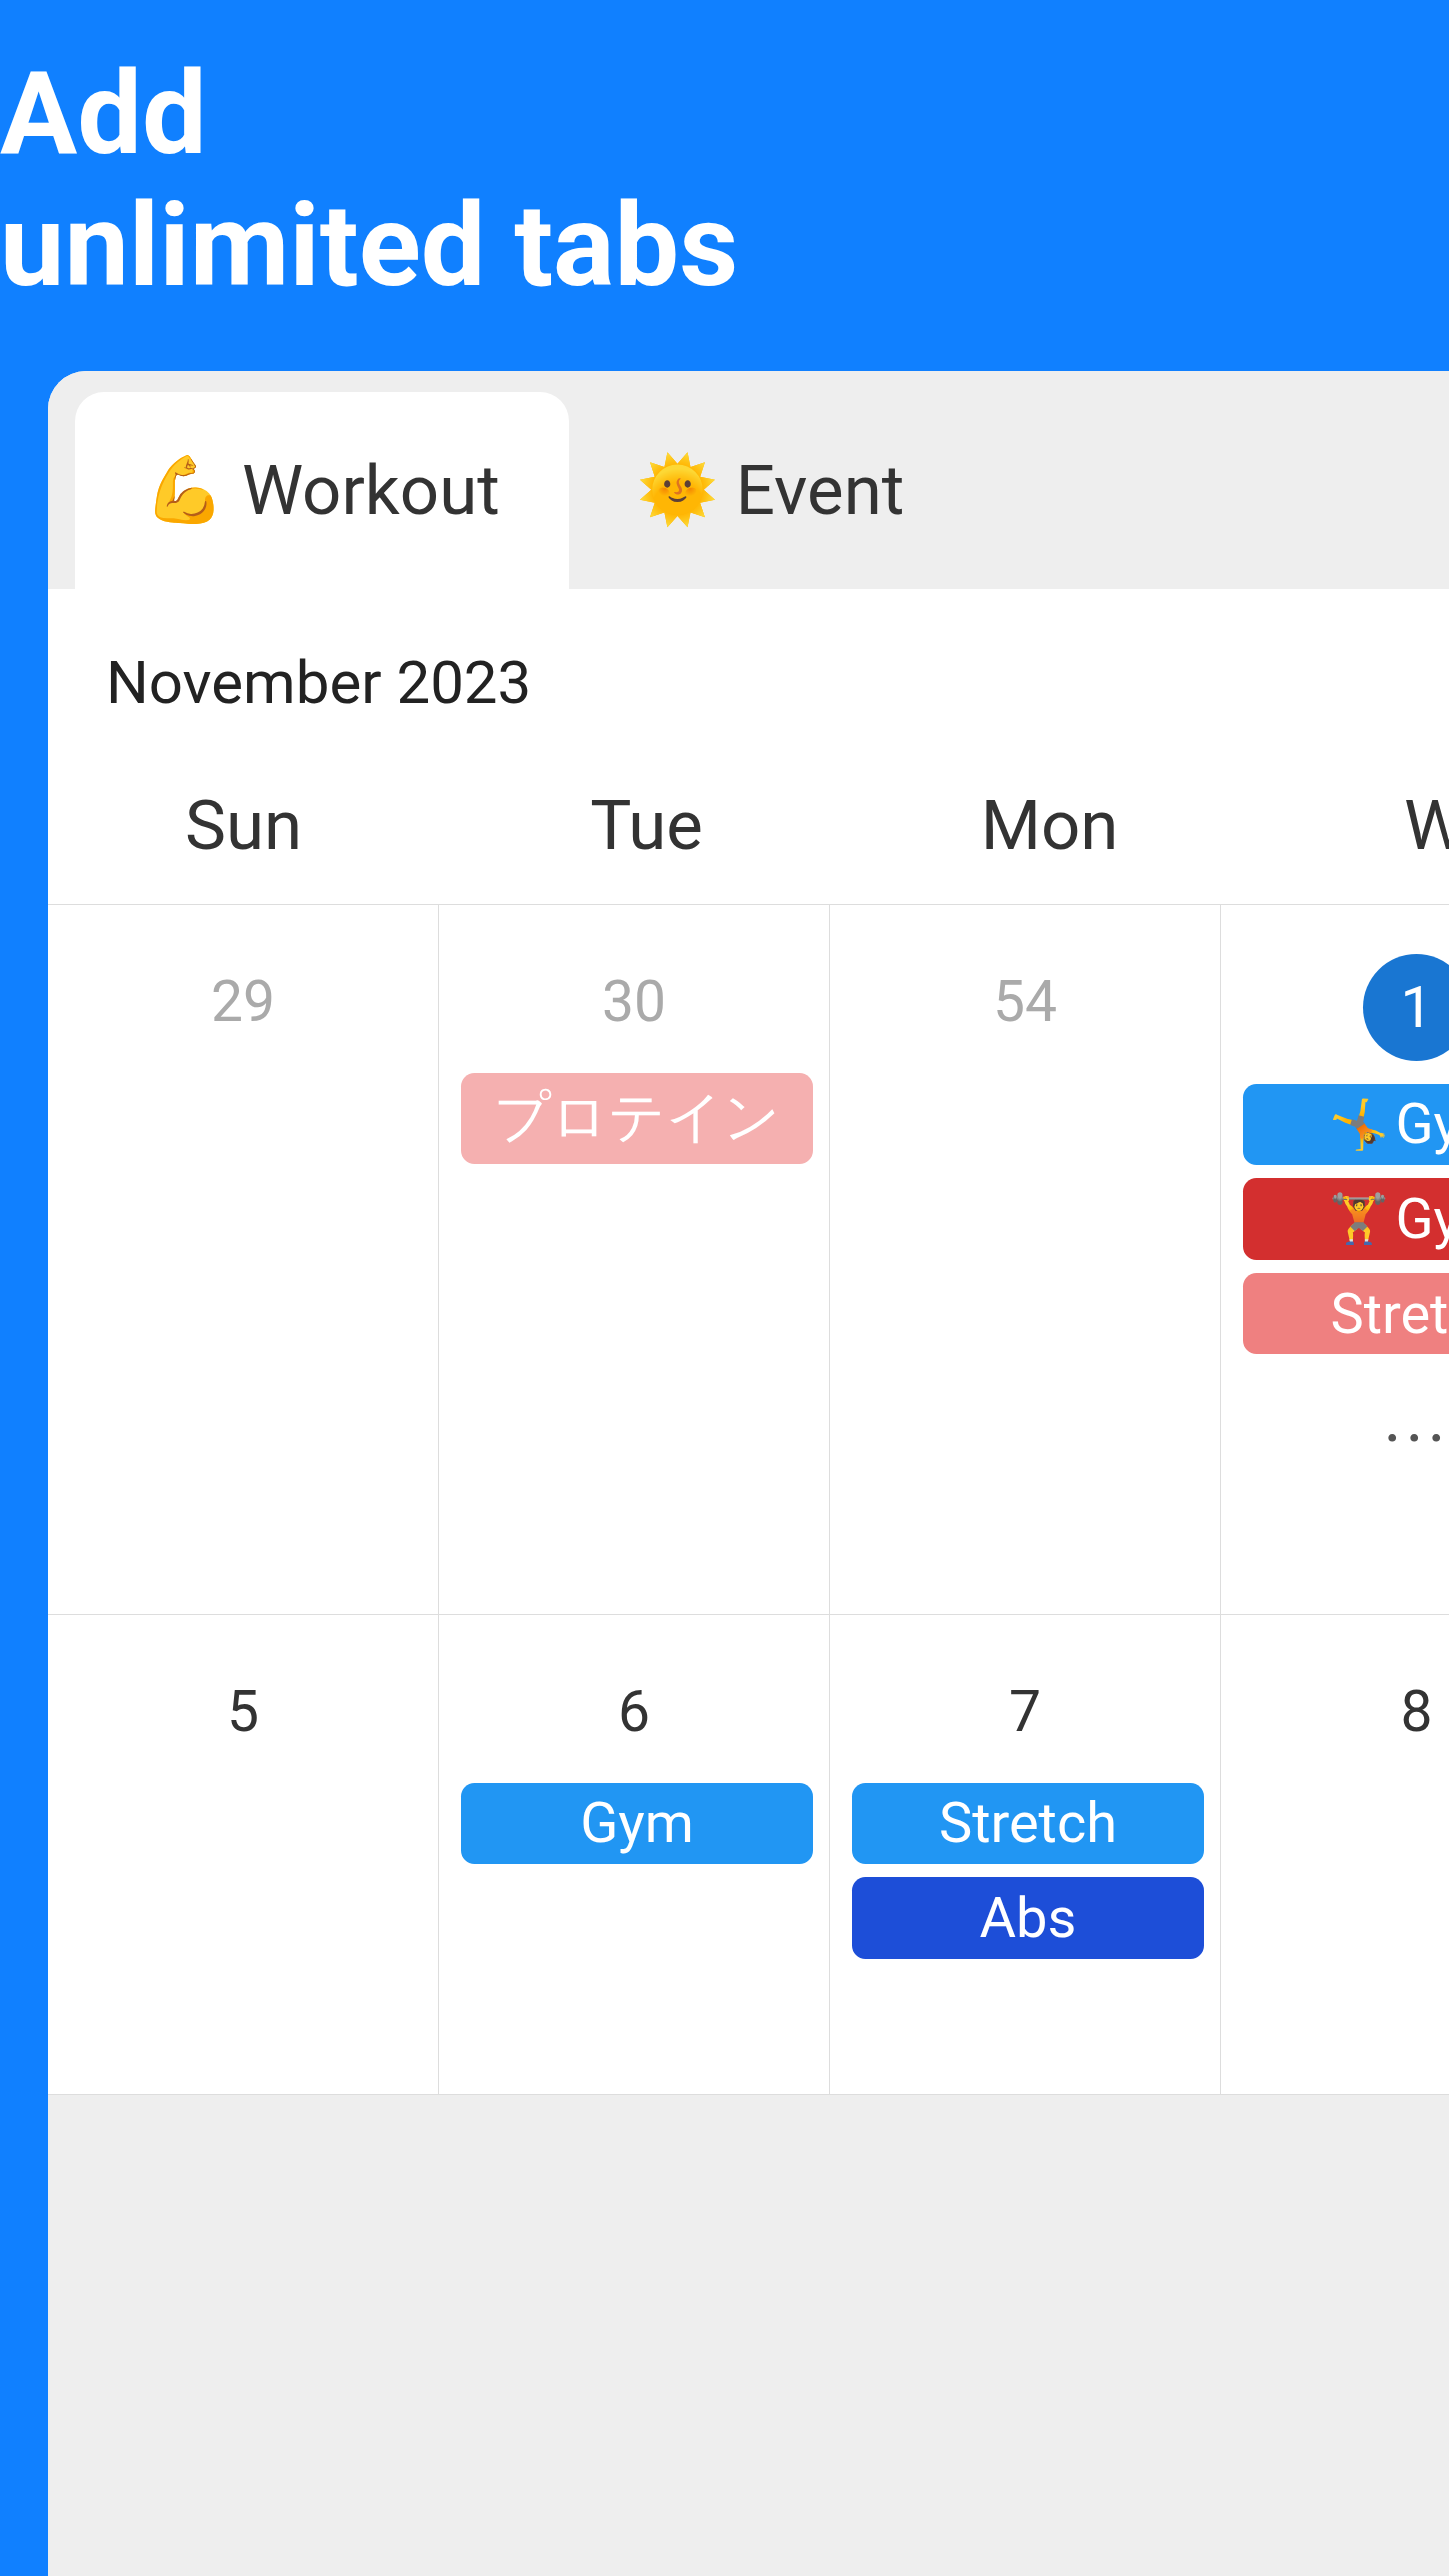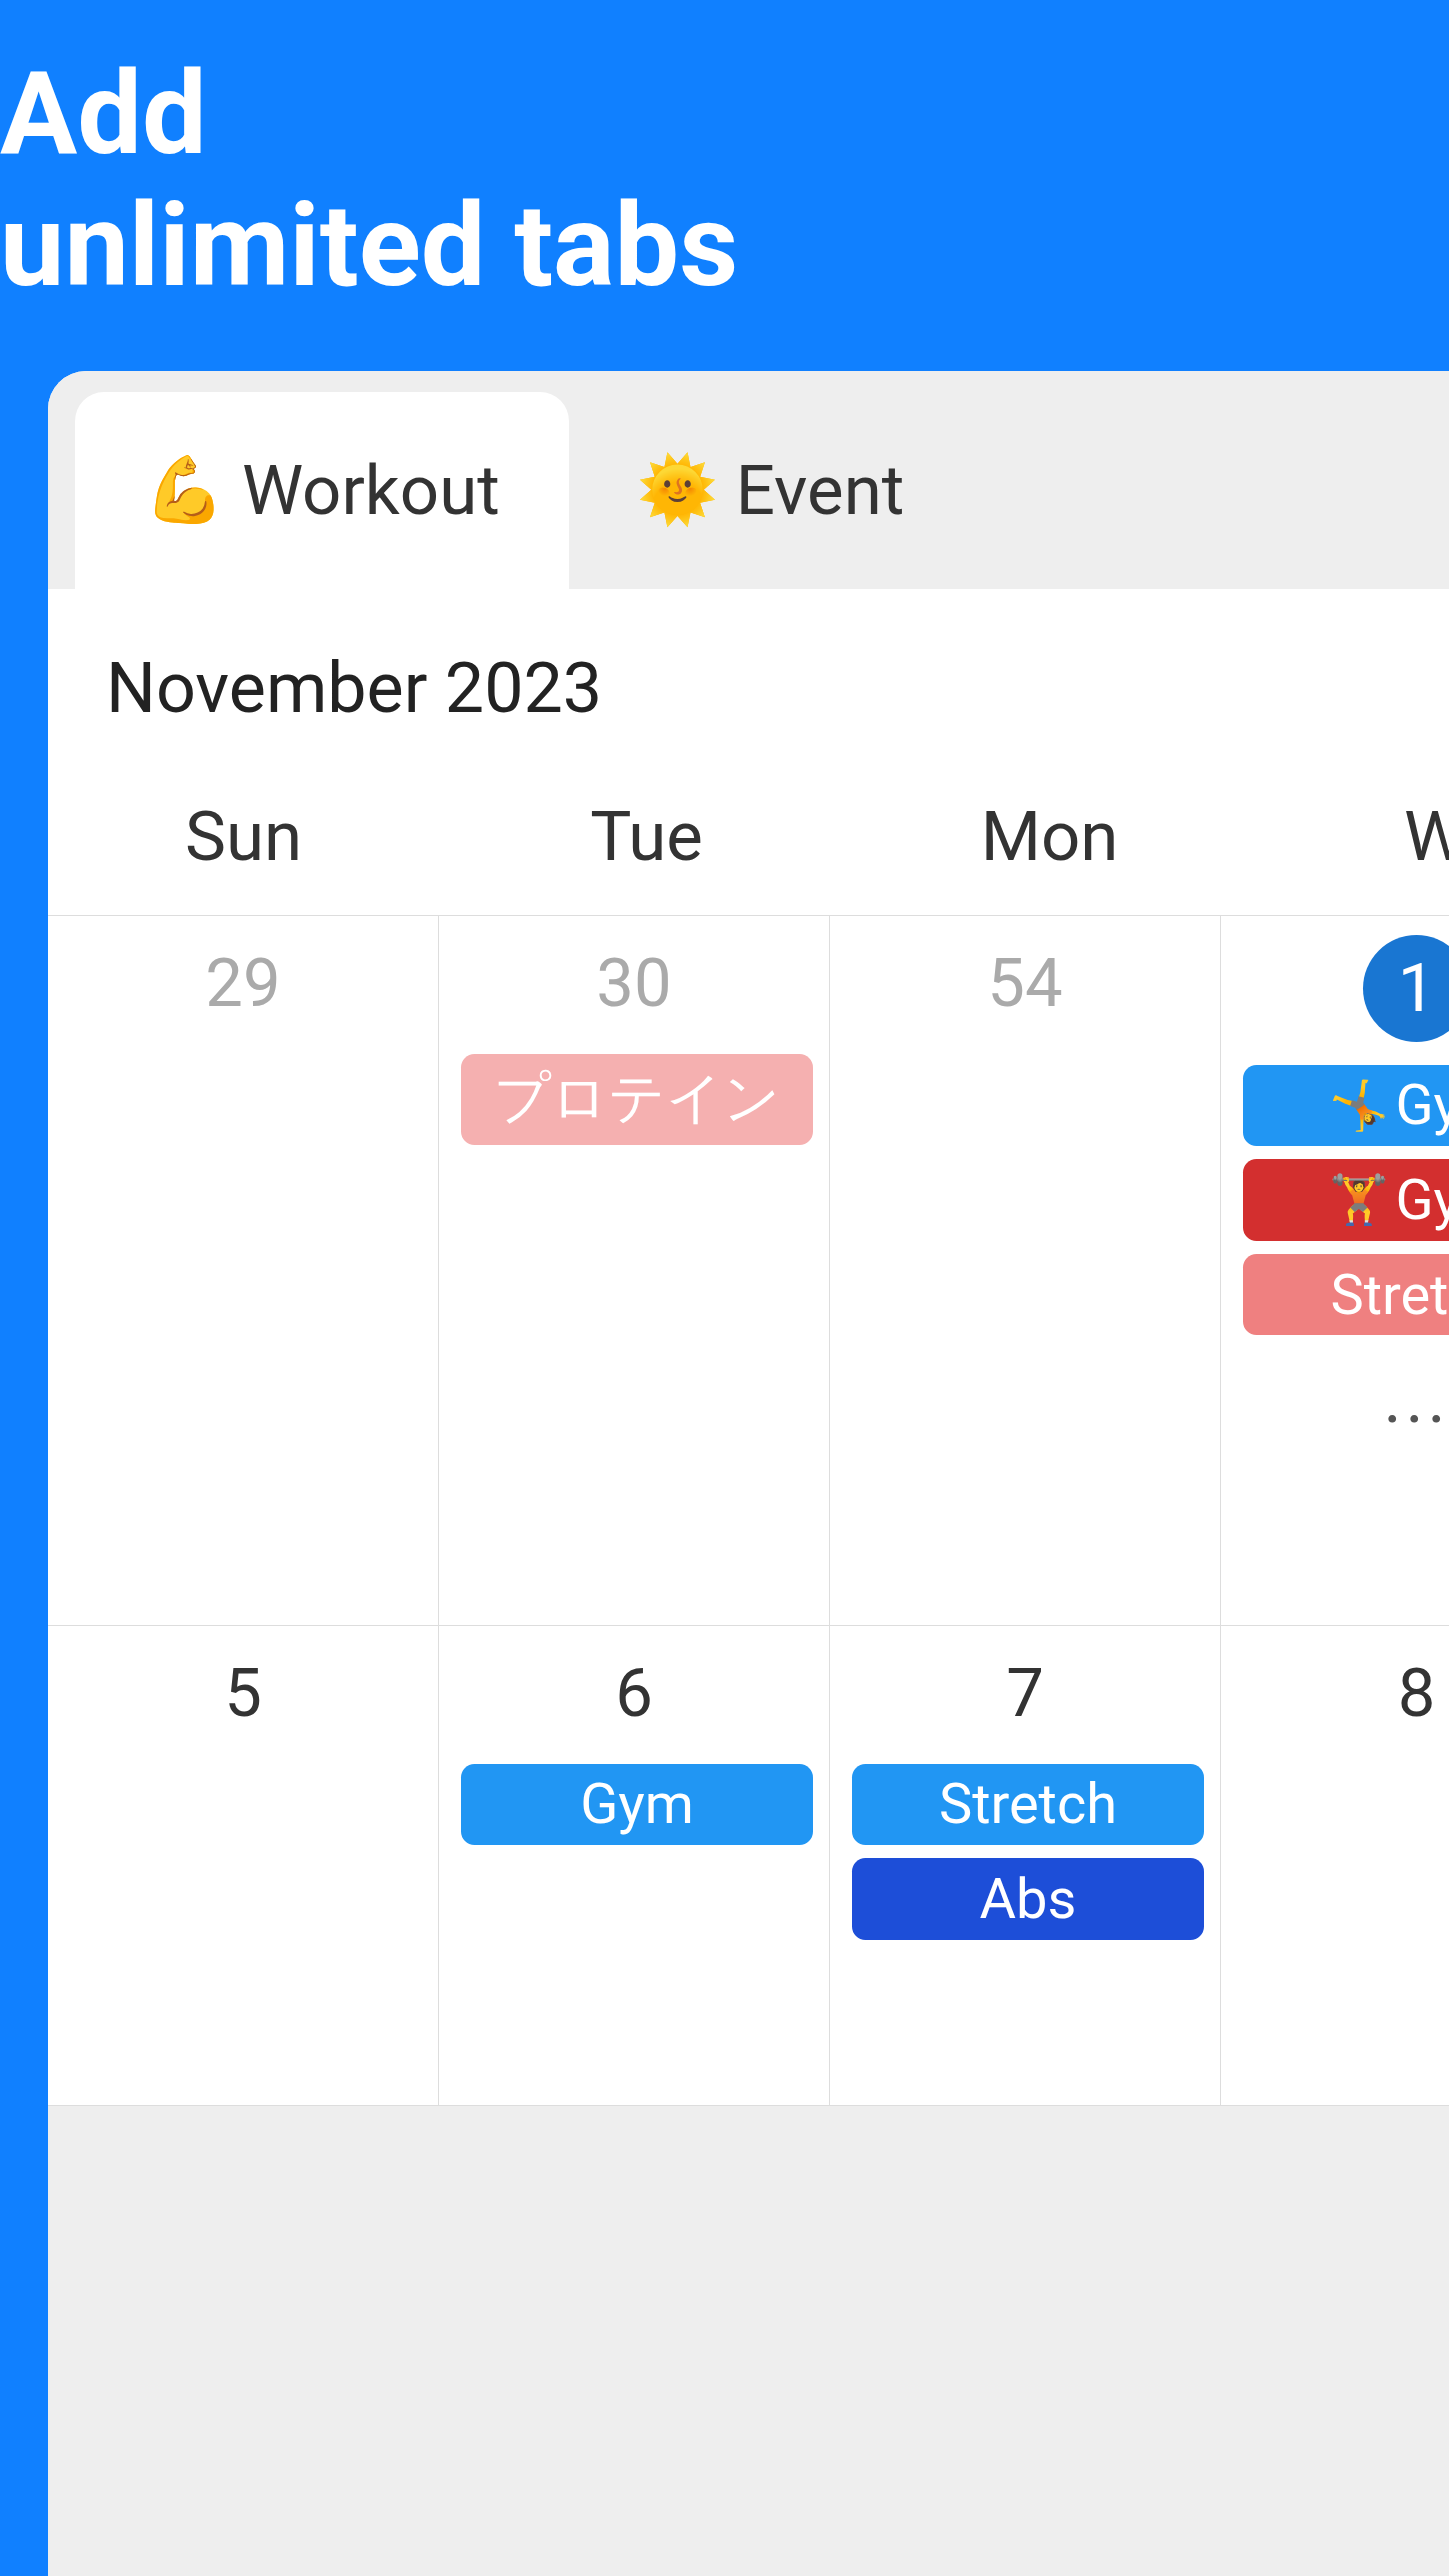--- a/index.html
+++ b/index.html
@@ -60,21 +60,21 @@
     .tab-emoji {
       font-size: 65px;
     }
     
     .calendar-container {
       background: white;
       padding: 58px 0 0 0;
     }
     
     .month-title {
-      font-size: 70px;
+      font-size: 60px;
       font-weight: 400;
       color: #222;
       padding: 0 0 67px 58px;
     }
     
     .day-headers {
       display: flex;
       border-bottom: 1.9px solid #ddd;
       padding-bottom: 38px;
       gap: 12px;
@@ -108,28 +108,29 @@
       display: flex;
       flex-direction: column;
       align-items: center;
     }
     
     .calendar-cell:last-child {
       border-right: none;
     }
     
     .date-number {
-      font-size: 67px;
+      font-size: 57px;
       color: #333;
       margin-bottom: 23px;
       width: 96px;
       height: 96px;
       display: flex;
       align-items: center;
       justify-content: center;
+      margin-top: 30px;
     }
     
     .date-number.dimmed {
       color: #aaa;
     }
     
     .date-number.today {
       background: #1976d2;
       color: white;
       border-radius: 50%;

